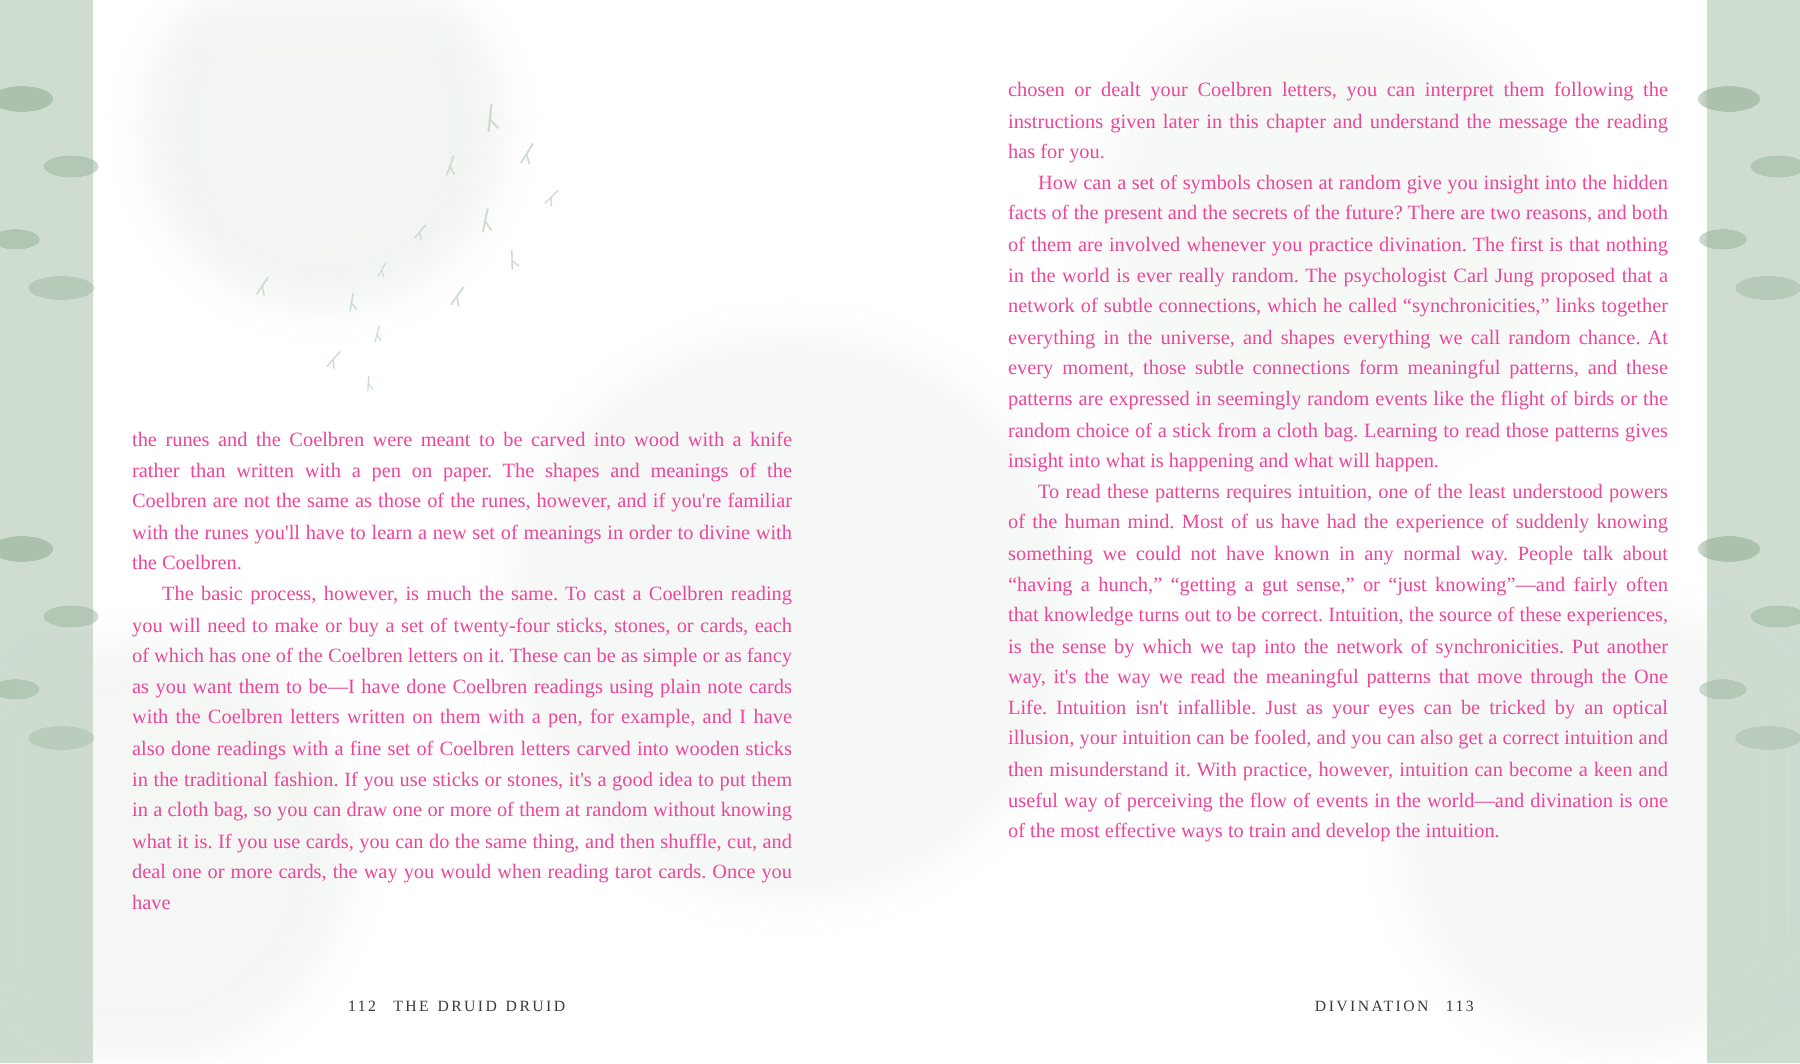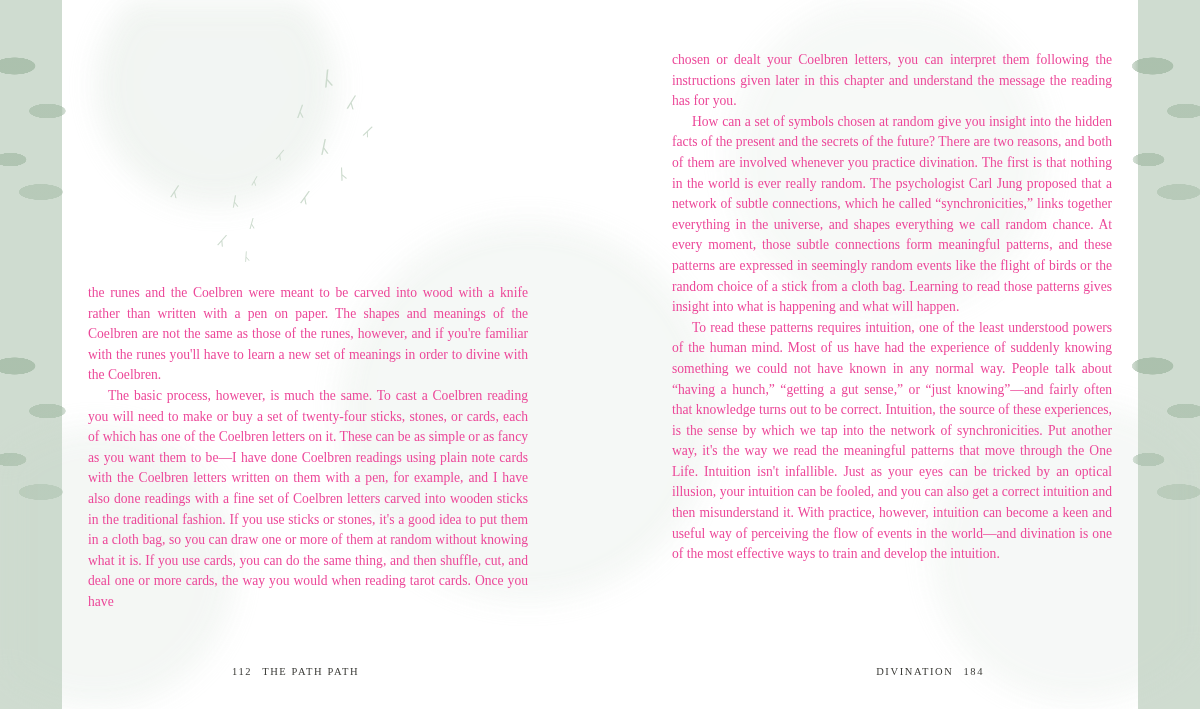--- a/index.html
+++ b/index.html
@@ -150,20 +150,20 @@
     <p class="indent">The basic process, however, is much the same. To cast a Coelbren reading you will need to make or buy a set of twenty-four sticks, stones, or cards, each of which has one of the Coelbren letters on it. These can be as simple or as fancy as you want them to be—I have done Coelbren readings using plain note cards with the Coelbren letters written on them with a pen, for example, and I have also done readings with a fine set of Coelbren letters carved into wooden sticks in the traditional fashion. If you use sticks or stones, it's a good idea to put them in a cloth bag, so you can draw one or more of them at random without knowing what it is. If you use cards, you can do the same thing, and then shuffle, cut, and deal one or more cards, the way you would when reading tarot cards. Once you have</p>
   </div>
 
   <div class="col right">
     <p>chosen or dealt your Coelbren letters, you can interpret them following the instructions given later in this chapter and understand the message the reading has for you.</p>
     <p class="indent">How can a set of symbols chosen at random give you insight into the hidden facts of the present and the secrets of the future? There are two reasons, and both of them are involved whenever you practice divination. The first is that nothing in the world is ever really random. The psychologist Carl Jung proposed that a network of subtle connections, which he called “synchronicities,” links together everything in the universe, and shapes everything we call random chance. At every moment, those subtle connections form meaningful patterns, and these patterns are expressed in seemingly random events like the flight of birds or the random choice of a stick from a cloth bag. Learning to read those patterns gives insight into what is happening and what will happen.</p>
     <p class="indent">To read these patterns requires intuition, one of the least understood powers of the human mind. Most of us have had the experience of suddenly knowing something we could not have known in any normal way. People talk about “having a hunch,” “getting a gut sense,” or “just knowing”—and fairly often that knowledge turns out to be correct. Intuition, the source of these experiences, is the sense by which we tap into the network of synchronicities. Put another way, it's the way we read the meaningful patterns that move through the One Life. Intuition isn't infallible. Just as your eyes can be tricked by an optical illusion, your intuition can be fooled, and you can also get a correct intuition and then misunderstand it. With practice, however, intuition can become a keen and useful way of perceiving the flow of events in the world—and divination is one of the most effective ways to train and develop the intuition.</p>
   </div>
 
   <div class="folio left">
-    <span class="num">112</span><span class="sep"></span><span>THE PATH PATH</span>
+    <span class="num">112</span><span class="sep"></span><span>THE DRUID DRUID</span>
   </div>
 
   <div class="folio right">
-    <span>DIVINATION</span><span class="sep"></span><span class="num">184</span>
+    <span>DIVINATION</span><span class="sep"></span><span class="num">113</span>
   </div>
 
 </div>
 
 </body></html>

